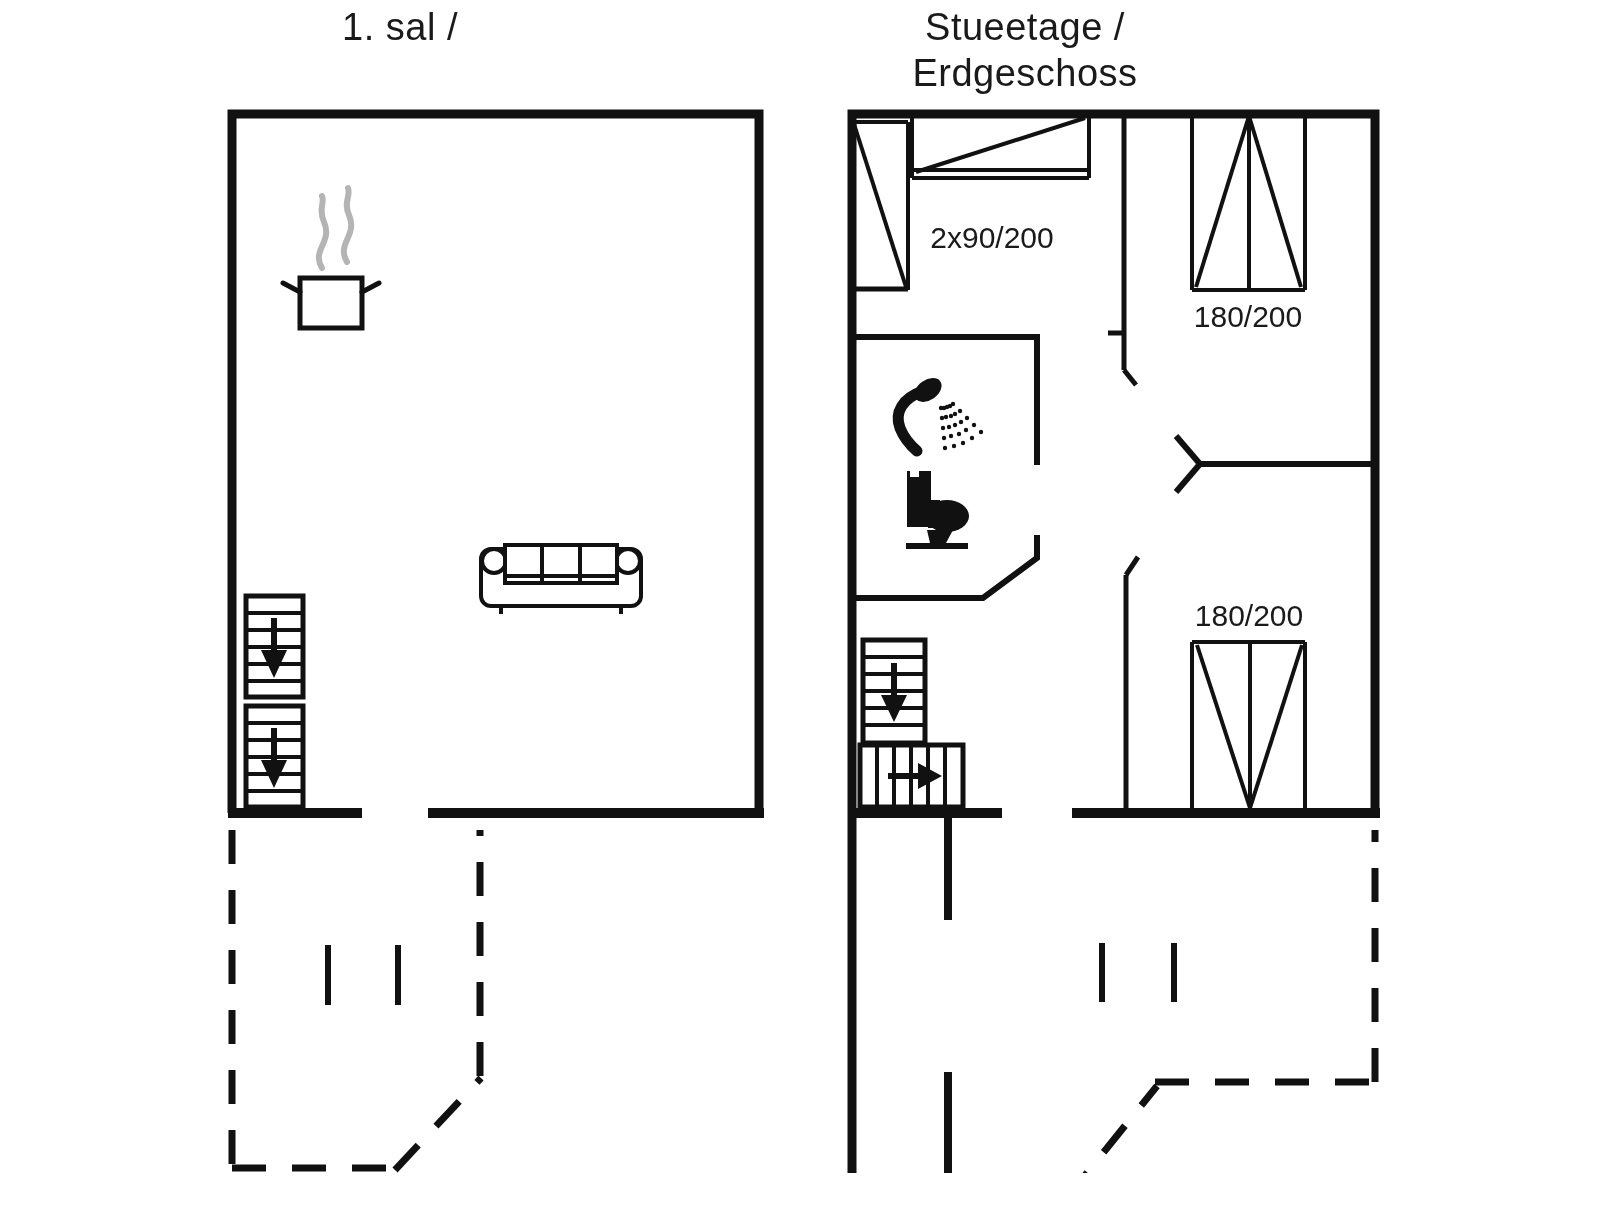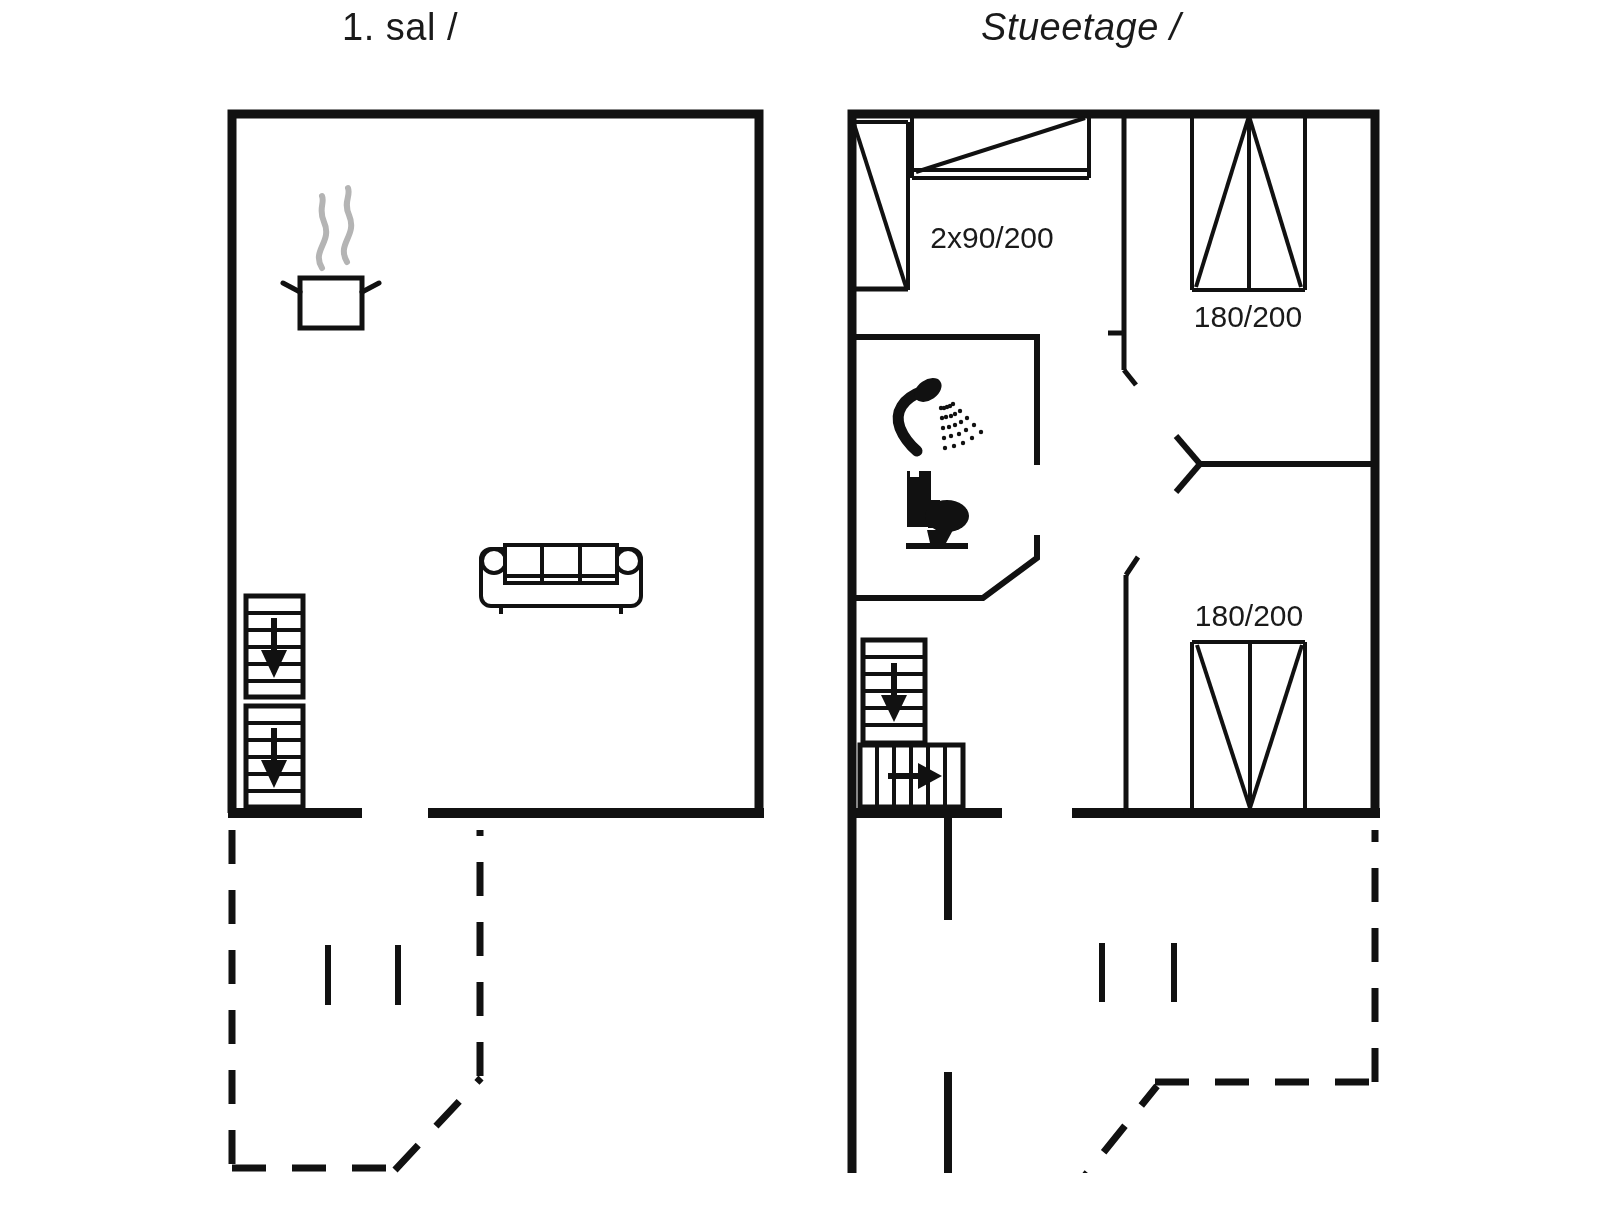--- a/index.html
+++ b/index.html
@@ -1,21 +1,21 @@
 <!DOCTYPE html>
 <html><head>
 <meta charset="utf-8">
 <style>
   html,body{margin:0;padding:0;background:#fff;}
   .canvas{position:relative;width:1606px;height:1173px;background:#ffffff;overflow:hidden;
           font-family:"Liberation Sans",sans-serif;}
   .plan-title{position:absolute;text-align:center;font-size:38px;line-height:1.22;
               color:#1a1a1a;letter-spacing:0.5px;}
   #upper-title{left:220px;top:4px;width:360px;}
-  #ground-title{left:896px;top:4px;width:370px;font-style:italic;}
+  #ground-title{left:840px;top:4px;width:370px;}
   svg.plan{position:absolute;left:0;top:0;}
   svg text{font-family:"Liberation Sans",sans-serif;font-size:30px;fill:#1a1a1a;text-anchor:middle;}
   .wall{stroke:#111;stroke-width:9;fill:none;}
   .wallseg{stroke:#111;stroke-width:10;fill:none;}
   .innerwall{stroke:#111;stroke-width:8;fill:none;}
   .thin{stroke:#111;stroke-width:5;fill:none;}
   .thin6{stroke:#111;stroke-width:6;fill:none;}
   .furn{stroke:#111;stroke-width:4;fill:none;}
   .furnw{stroke:#111;stroke-width:4;fill:#fff;}
   .dash{stroke:#111;stroke-width:7;fill:none;stroke-dasharray:34 26;}
@@ -28,20 +28,21 @@
 <body>
 
 <div class="canvas">
 
   <div class="plan-title" id="upper-title">
     <div>1. sal /</div>
   </div>
 
   <div class="plan-title" id="ground-title">
     <div>Stueetage /</div>
+    <div>Erdgeschoss</div>
   </div>
 
   <svg class="plan" width="1606" height="1205" viewBox="0 0 1606 1205">
 
     <g>
 
       <g>
         <polyline class="wall" points="232,813 232,114 759,114 759,813"></polyline>
         <line class="wallseg" x1="228" y1="813" x2="362" y2="813"></line>
         <line class="wallseg" x1="428" y1="813" x2="764" y2="813"></line>

